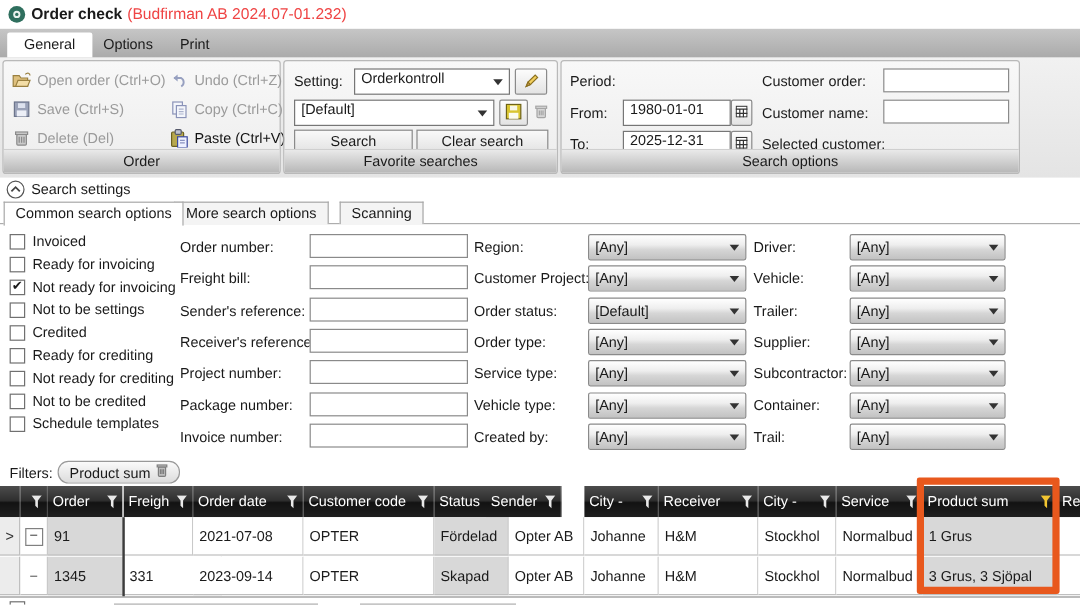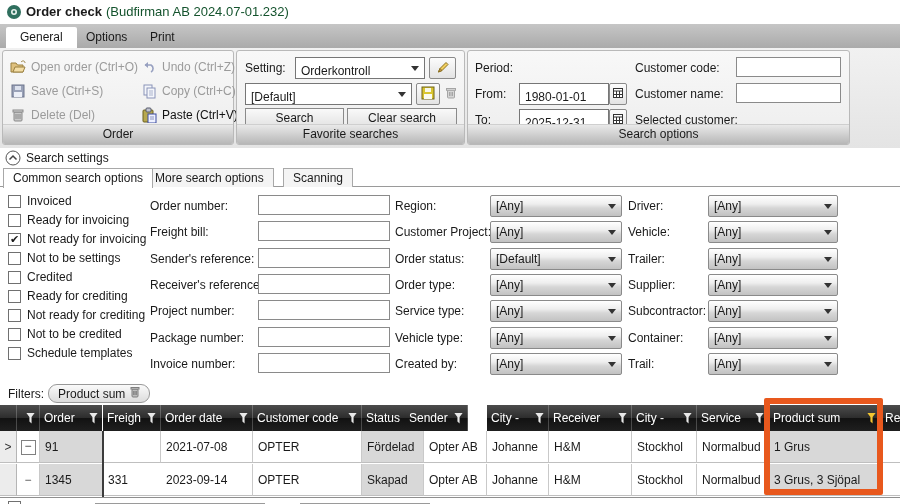--- a/index.html
+++ b/index.html
@@ -3,40 +3,40 @@
 <meta charset="utf-8">
 <style>
   html,body{margin:0;padding:0}
   body{width:900px;height:504px;position:relative;overflow:hidden;background:#fff;
        font-family:"Liberation Sans","DejaVu Sans",sans-serif;font-size:12px;color:#1a1a1a;
        -webkit-font-smoothing:antialiased}
   .abs{position:absolute}
   
   .titlebar{left:0;top:0;width:900px;height:24px;background:#fff}
   .title-text{left:26px;top:4px;font-size:13px;font-weight:bold}
-  .title-version{left:106px;top:4px;font-size:13px;color:#14532d}
+  .title-version{left:106px;top:4px;font-size:13px;color:#ef4444}
   
   .maintabs{left:0;top:24px;width:900px;height:24px;background:linear-gradient(#c6c6c6,#aaaaaa)}
   .maintab{position:absolute;top:3px;height:21px;line-height:21px;padding:0 14px;cursor:default}
   .maintab.active{background:#fff;border-radius:2px 2px 0 0}
   
   .ribbon{left:0;top:48px;width:900px;height:100px;background:linear-gradient(#f1f1f1,#e4e4e4);border-bottom:1px solid #d8d8d8}
   .group{position:absolute;top:2px;height:93px;border:1px solid #b9b9b9;border-radius:3px;
          background:linear-gradient(#f8f8f8,#ededed)}
   .grouplabel{position:absolute;left:0;bottom:0;width:100%;height:19px;line-height:19px;text-align:center;
               background:linear-gradient(#e9e9e9,#b7b7b7);border-top:1px solid #cfcfcf;border-radius:0 0 2px 2px}
   .rbtn{position:absolute;height:18px;display:flex;align-items:center;gap:5px;white-space:nowrap}
   .rbtn .lbl{color:#9b9b9b}
   .rbtn.enabled .lbl{color:#111}
   .ricon{width:16px;height:16px;display:inline-block}
   .field-label{position:absolute;white-space:nowrap}
   .txtinput{position:absolute;border:1px solid #8a8a8a;background:#fff;height:20px;box-sizing:border-box;
             font-family:inherit;font-size:12px;padding:0 4px}
   .combo-white{position:absolute;border:1px solid #767676;background:#fff;height:22px;box-sizing:border-box;
-               display:flex;align-items:flex-end;padding-left:5px}
+               display:flex;align-items:flex-start;padding-left:5px}
   .combo-grad{position:absolute;border:1px solid #8a8a8a;border-radius:2px;height:22px;box-sizing:border-box;
               background:linear-gradient(#ffffff,#eeeeee 40%,#d6d6d6 60%,#c2c2c2);display:flex;align-items:center;padding-left:5px}
   .combo-arrow{position:absolute;right:5px;top:8px;width:0;height:0;border-left:4px solid transparent;
                border-right:4px solid transparent;border-top:5px solid #333}
   .sqbtn{position:absolute;height:22px;box-sizing:border-box;border:1px solid #8a8a8a;border-radius:2px;
          background:linear-gradient(#fcfcfc,#e3e3e3);display:flex;align-items:center;justify-content:center}
   .btn{position:absolute;height:21px;box-sizing:border-box;border:1px solid #8a8a8a;
        background:linear-gradient(#f9f9f9,#e1e1e1);text-align:center;line-height:19px}
   
   .searchsettings{left:0;top:148px;width:900px;height:20px;background:#fff}
@@ -196,21 +196,21 @@
     <span class="field-label" style="left:7px;top:62px">To:</span>
     <div class="combo-white" style="left:51px;top:58px;width:90px">
       <span>2025-12-31</span>
     </div>
     <div class="sqbtn" style="left:141px;top:58px;width:18px">
       <span><svg width="10" height="10">
             <rect x="0.5" y="0.5" width="9" height="9" fill="#fff" stroke="#333"></rect>
             <path d="M0 3h10M3.5 3v7M6.5 3v7M0 6.5h10" stroke="#333"></path>
           </svg></span>
     </div>
-    <span class="field-label" style="left:167px;top:10px">Customer code:</span>
+    <span class="field-label" style="left:167px;top:10px">Customer order:</span>
     <input class="txtinput" style="left: 268px; top: 6px; width: 105px;" value="">
     <span class="field-label" style="left:167px;top:36px">Customer name:</span>
     <input class="txtinput" style="left: 268px; top: 32px; width: 105px;" value="">
     <span class="field-label" style="left:167px;top:62px">Selected customer:</span>
     <div class="grouplabel">Search options</div>
   </div>
 </div>
 
 <div class="abs searchsettings">
   <span class="abs" style="left:5px;top:2px">

